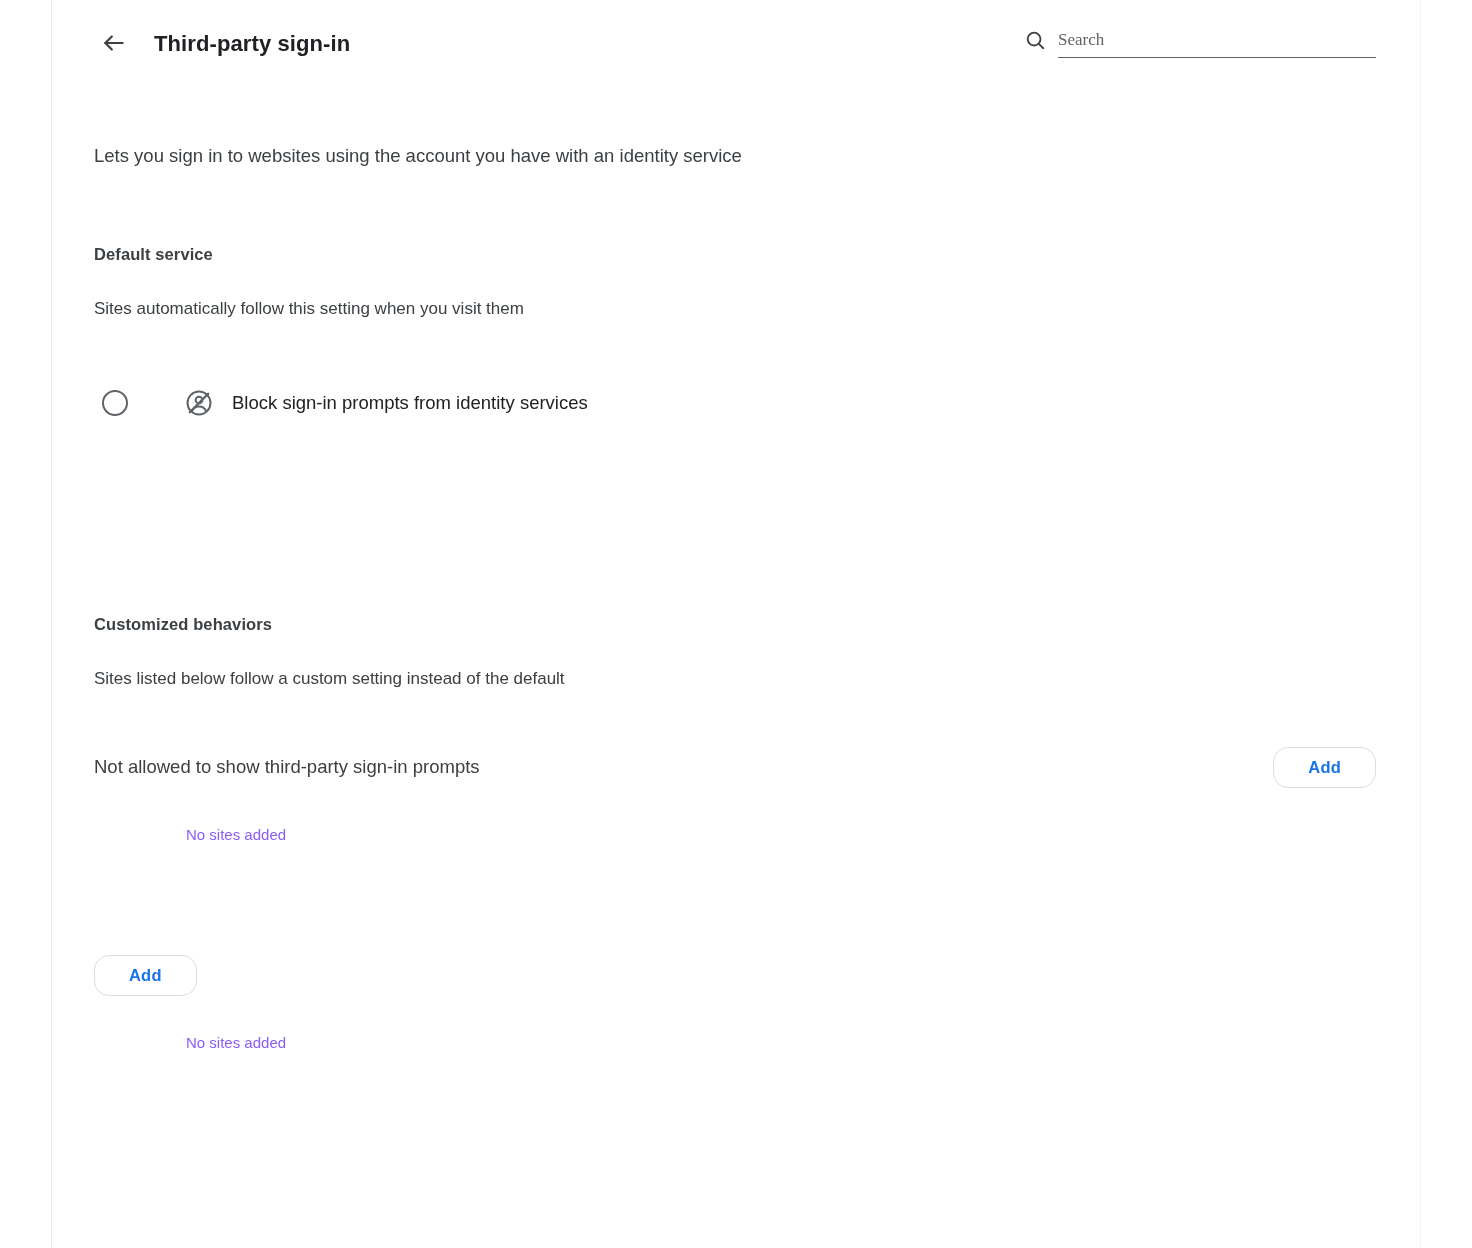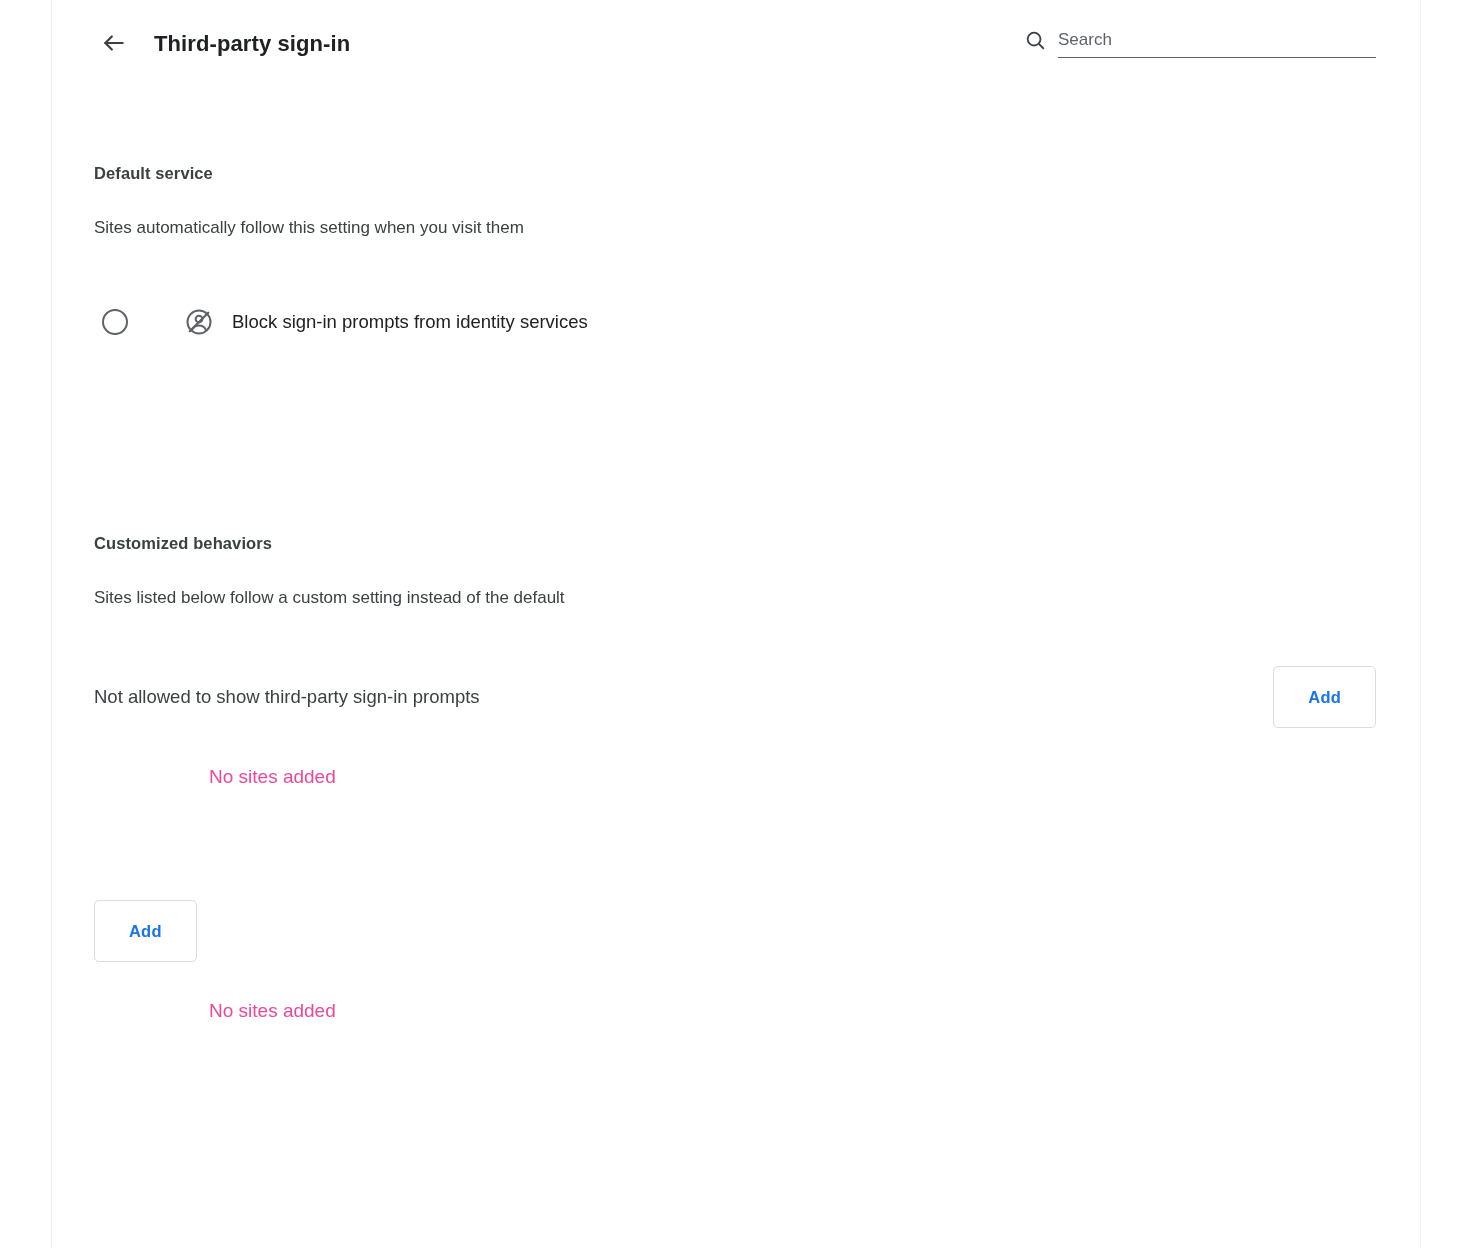--- a/index.html
+++ b/index.html
@@ -87,21 +87,21 @@
     align-items: center;
     gap: 12px;
     padding-bottom: 4px;
   }
   .search-icon { display: block; }
   .search-field {
     width: 318px;
     border: none;
     border-bottom: 1px solid #5f6368;
     outline: none;
-    font-family: Liberation Sans, sans-serif;
+    font-family: Liberation Serif, serif;
     font-size: 17px;
     color: #1d4ed8;
     background: transparent;
     padding: 4px 0 7px 0;
   }
   .search-field::placeholder { color: #5f6368; }
 
   
   .body {
     padding: 0 44px 0 41px;
@@ -182,31 +182,31 @@
     font-size: 18.5px;
     color: #3c4043;
   }
   .add-btn {
     font-family: "Liberation Sans", sans-serif;
     font-size: 16.5px;
     font-weight: bold;
     color: #1a73e8;
     background: #ffffff;
     border: 1px solid #dadce0;
-    border-radius: 5px;
+    border-radius: 15px;
     padding: 0 34px;
-    height: 62px;
+    height: 41px;
     cursor: pointer;
     letter-spacing: 0.2px;
   }
   .empty-note {
-    font-size: 19px;
-    color: #ec4899;
+    font-size: 15px;
+    color: #8b5cf6;
     margin-top: 38px;
-    margin-left: 115px;
+    margin-left: 92px;
   }
   .spacer-lg { height: 54px; }
   .spacer-xl { height: 88px; }
 </style>
 </head>
 <body>
 
 <div class="page">
 
   <div class="left-gutter"></div>
@@ -231,20 +231,21 @@
             <circle cx="11" cy="11" r="7"></circle>
             <line x1="16.5" y1="16.5" x2="21" y2="21"></line>
           </svg>
         </span>
         <input class="search-field" type="text" placeholder="Search" style="">
       </div>
     </div>
 
     <div class="body">
 
+      <div class="intro">Lets you sign in to websites using the account you have with an identity service</div>
 
       <div class="section-title">Default service</div>
       <div class="section-sub">Sites automatically follow this setting when you visit them</div>
 
       <div class="radio-group">
 
 
         <div class="radio-row">
           <span class="radio"></span>
           <span class="radio-icon">

